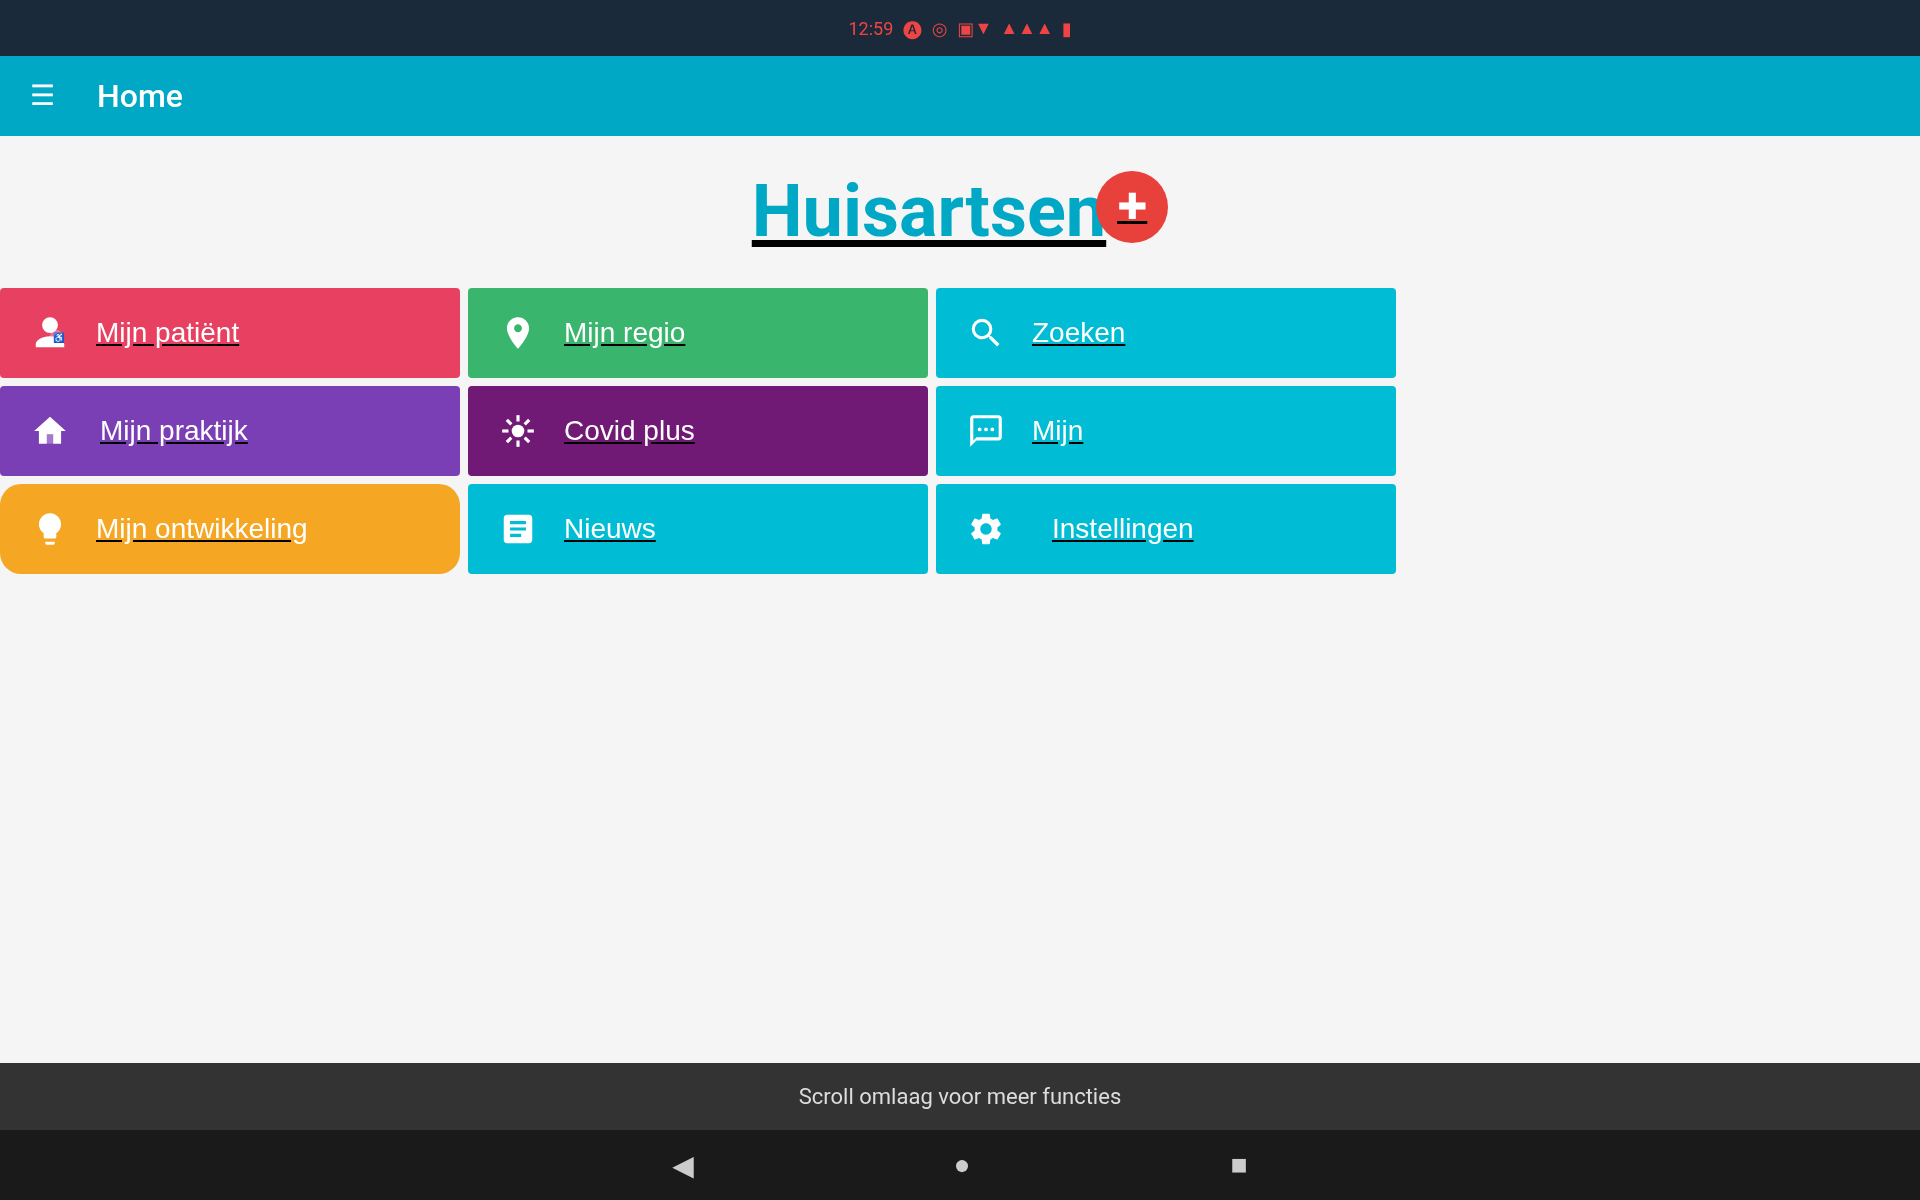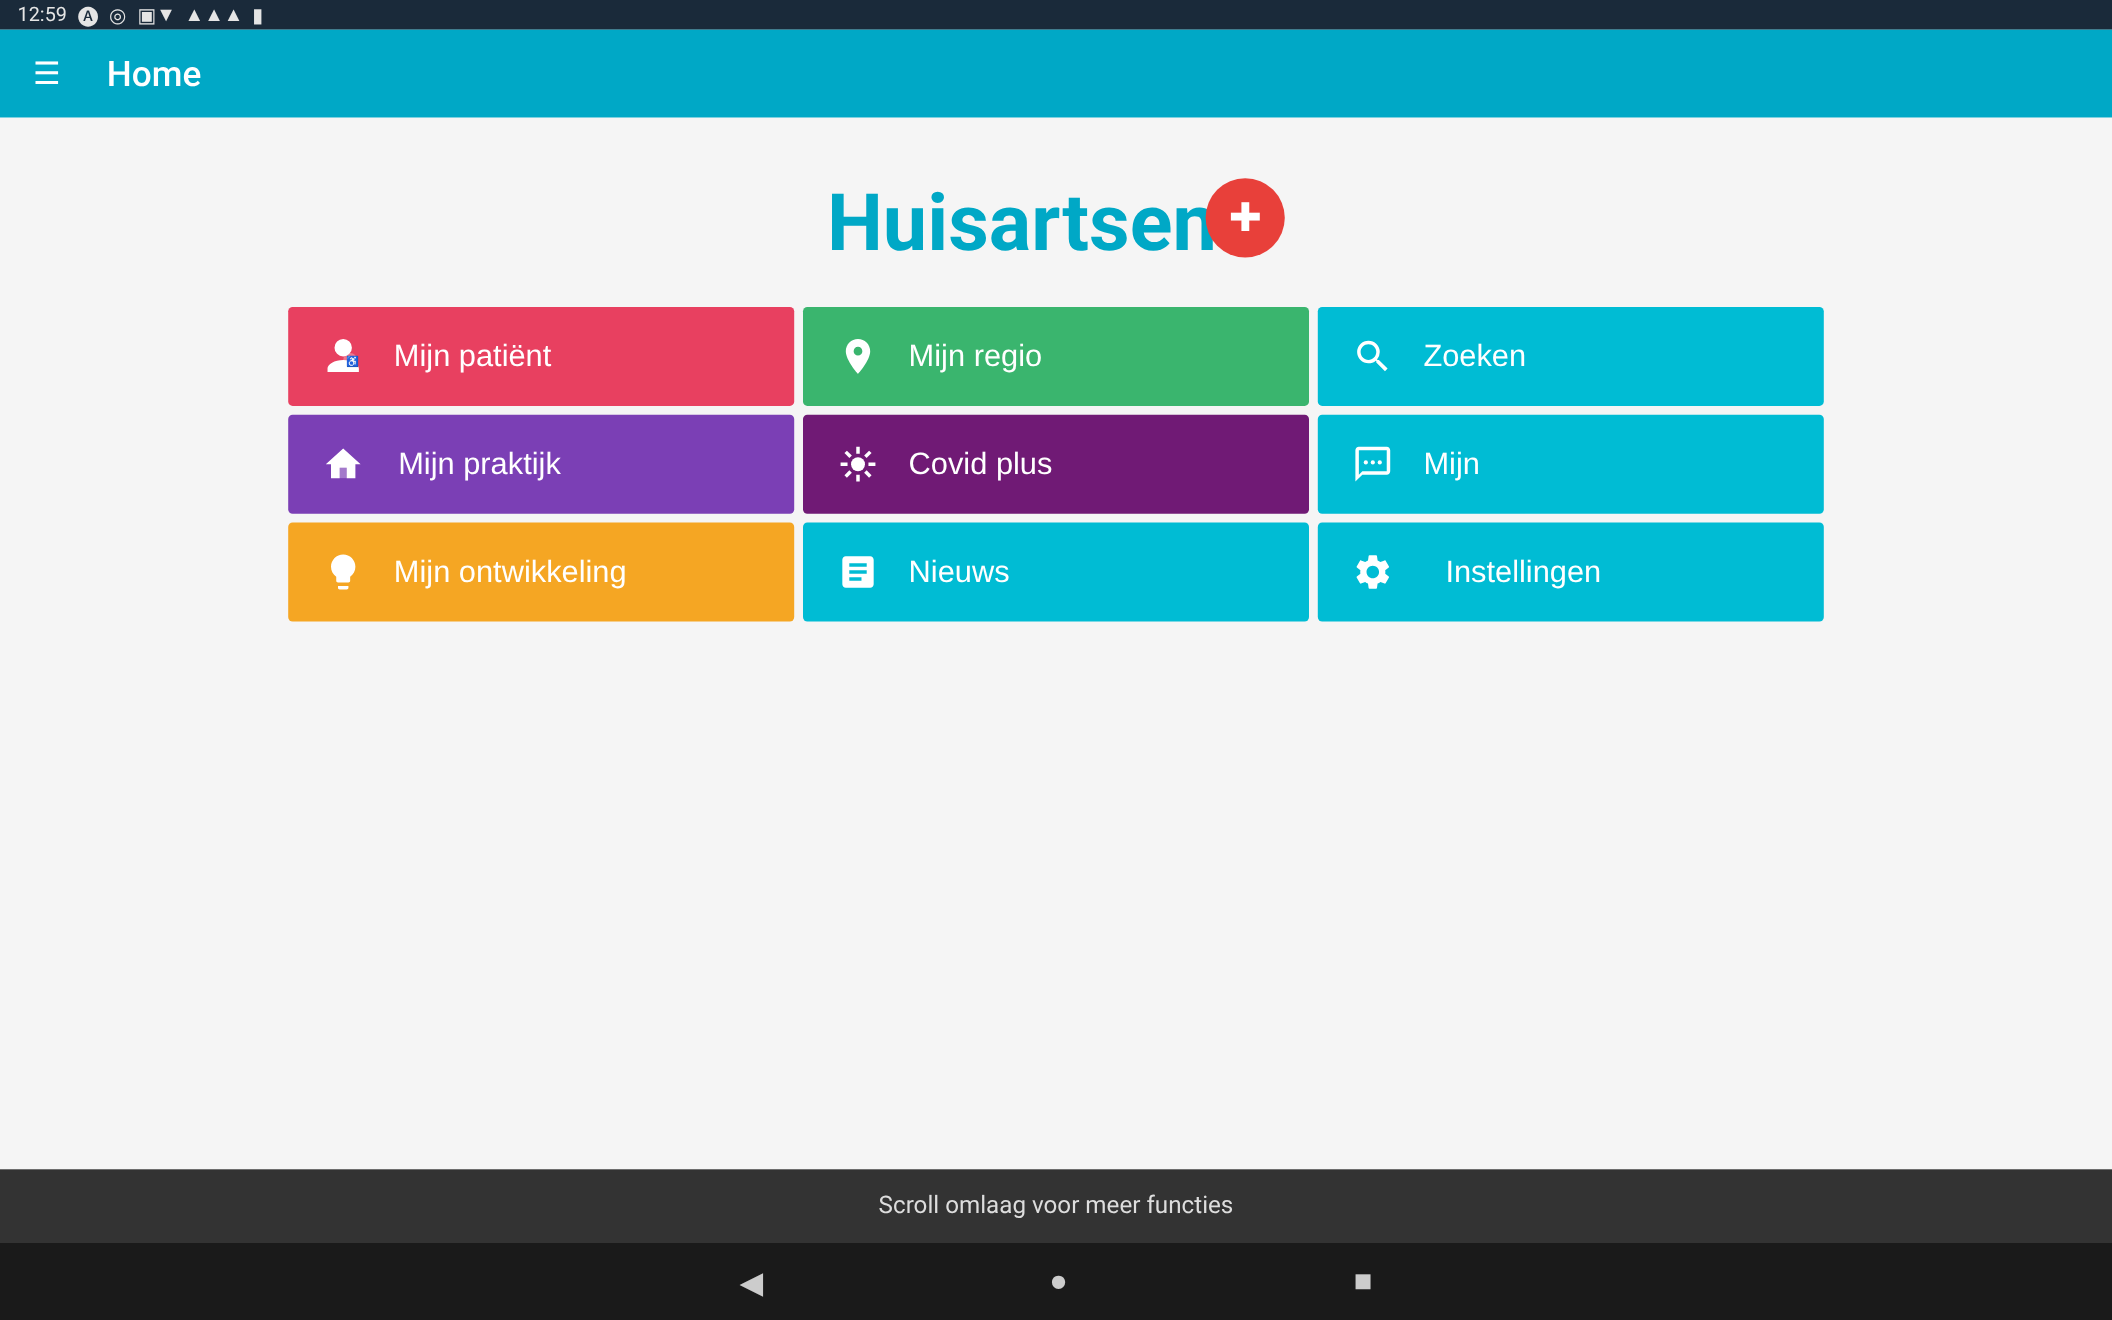--- a/index.html
+++ b/index.html
@@ -10,27 +10,27 @@
       background: #ffffff;
       font-family: 'Roboto', Arial, sans-serif;
       overflow: hidden;
       display: flex;
       flex-direction: column;
     }
 
     
     .status-bar {
       background: #1a2a3a;
-      height: 27px;
+      height: 56px;
       display: flex;
       align-items: center;
       padding: 0 16px;
-      color: #e5e5e5;
+      color: #ef4444;
       font-size: 18px;
-      justify-content: flex-start;
+      justify-content: center;
       flex-shrink: 0;
     }
     .status-bar-left {
       display: flex;
       align-items: center;
       gap: 10px;
     }
     .status-bar-right {
       display: flex;
       align-items: center;
@@ -59,22 +59,22 @@
       font-weight: 500;
       margin-left: 12px;
     }
 
     
     .main-content {
       flex: 1;
       background: #f5f5f5;
       display: flex;
       flex-direction: column;
-      align-items: center;
-      padding-top: 60px;
+      padding-top: 40px;
+      text-decoration: underline;
     }
 
     
     .logo-area {
       display: flex;
       flex-direction: column;
       align-items: center;
       margin-bottom: 40px;
       position: relative;
     }
@@ -144,21 +144,21 @@
       justify-content: center;
       width: 44px;
     }
 
     .btn-mijn-patient { background: #e84060; }
     .btn-mijn-regio   { background: #3ab56e; }
     .btn-zoeken       { background: #00bcd4; }
     .btn-mijn-praktijk { background: #7b3fb5; gap: 28px; }
     .btn-covid-plus    { background: #701a75; }
     .btn-info          { background: #00bcd4; }
-    .btn-mijn-ontwikkeling { background: #f5a623; }
+    .btn-mijn-ontwikkeling { background: #f5a623; border-radius: 21px; }
     .btn-nieuws        { background: #00bcd4; }
     .btn-instellingen  { background: #00bcd4; gap: 44px; }
 
     
     .scroll-hint {
       background: #333333;
       height: 67px;
       display: flex;
       align-items: center;
       justify-content: center;

